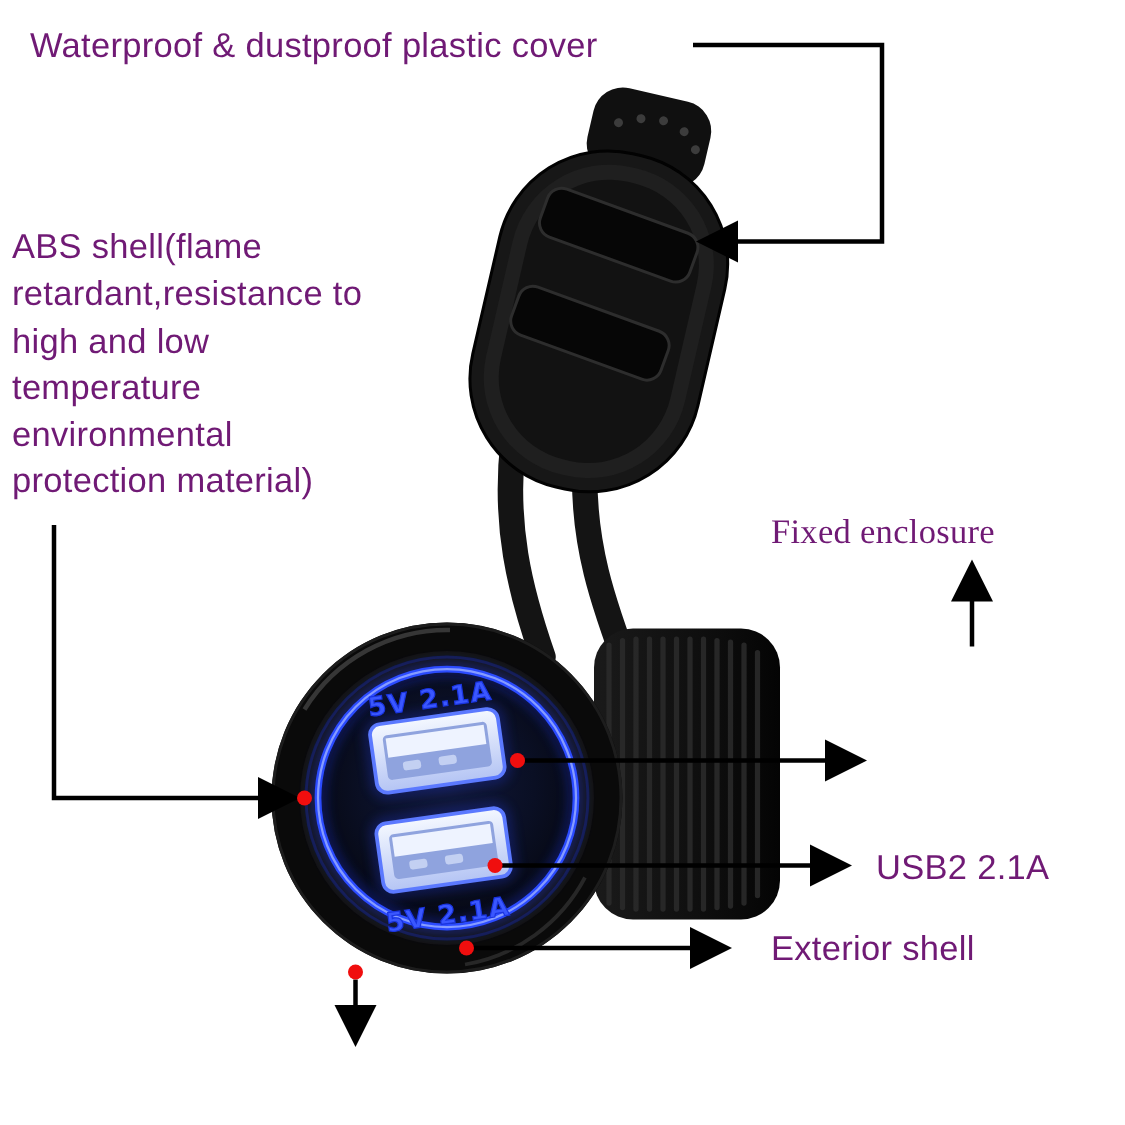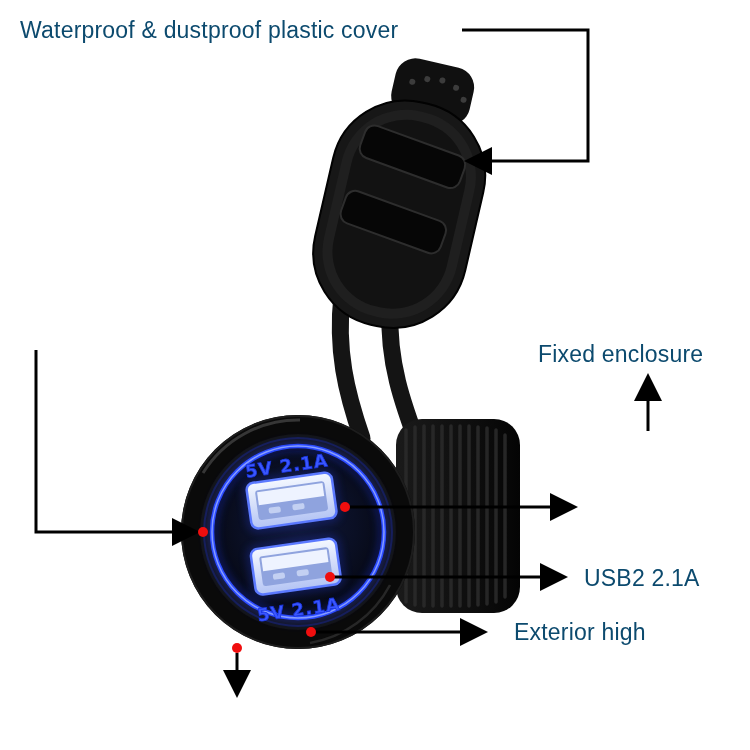--- a/index.html
+++ b/index.html
@@ -2,21 +2,21 @@
 <html><head>
 <meta charset="utf-8">
 <style>
   html,body { margin:0; padding:0; background:#ffffff; }
   .stage {
     position:relative; width:750px; height:750px; background:#ffffff;
     font-family:"Liberation Sans", sans-serif; overflow:hidden;
   }
   .stage svg { position:absolute; left:0; top:0; }
   .label {
-    position:absolute; color:#0c4a6e; font-size:23px; line-height:1.36;
+    position:absolute; color:#701a75; font-size:23px; line-height:1.36;
     white-space:nowrap; letter-spacing:0.2px;
   }
   .label.multiline { white-space:pre-line; }
   .ledtext {
     font-family:"DejaVu Sans", sans-serif; font-size:17.5px; font-weight:bold;
     fill:#3a57ff; letter-spacing:1px;
   }
 </style>
 </head>
 <body>
@@ -151,22 +151,28 @@
       <circle cx="203" cy="532" r="5"></circle>
       <circle cx="345" cy="507" r="5"></circle>
       <circle cx="330" cy="577" r="5"></circle>
       <circle cx="311" cy="632" r="5"></circle>
       <circle cx="237" cy="648" r="5"></circle>
     </g>
   </svg>
 
   <div class="label" style="left:20px; top:15px;">Waterproof &amp; dustproof plastic cover</div>
 
+  <div class="label multiline" style="left:8px; top:149px;">ABS shell(flame
+retardant,resistance to
+high and low
+temperature
+environmental
+protection material)</div>
 
-  <div class="label" style="left:538px; top:339px;">Fixed enclosure</div>
+  <div class="label" style="left:514px; top:339px;font-family:Liberation Serif, serif;">Fixed enclosure</div>
 
 
   <div class="label" style="left:584px; top:563px;text-align:center;">USB2 2.1A</div>
 
-  <div class="label" style="left:514px; top:617px;">Exterior high</div>
+  <div class="label" style="left:514px; top:617px;">Exterior shell</div>
 
 
 </div>
 
 </body></html>

